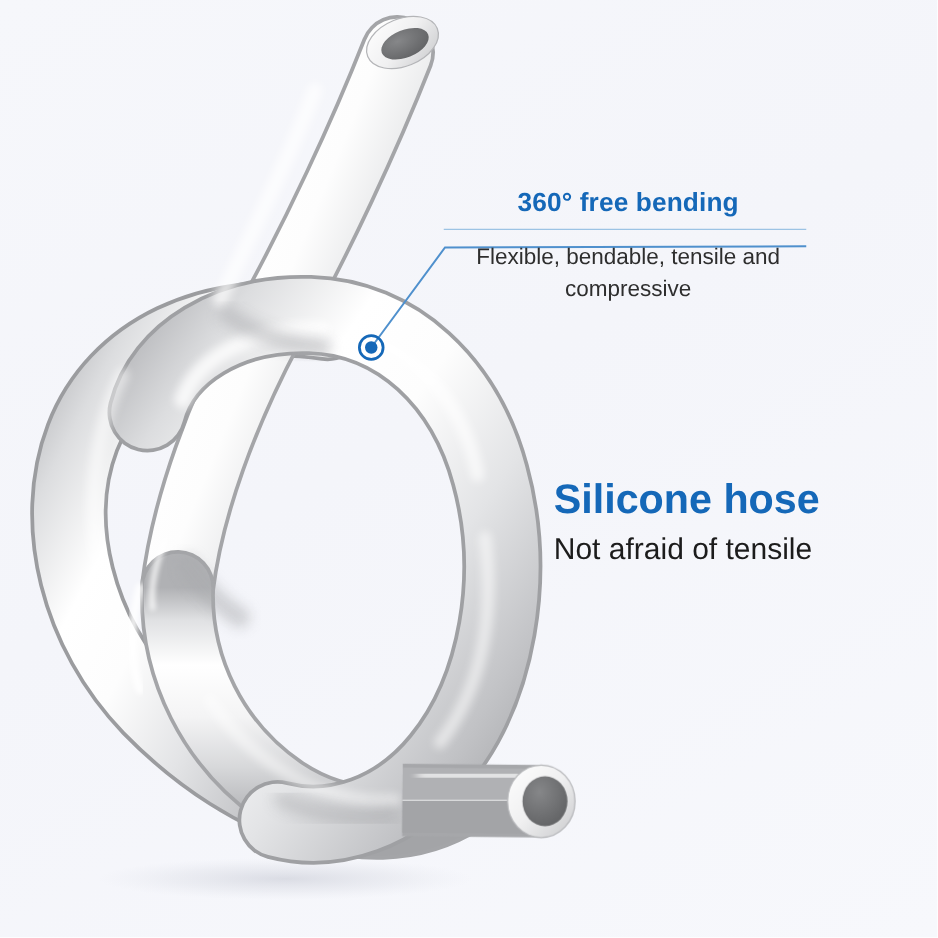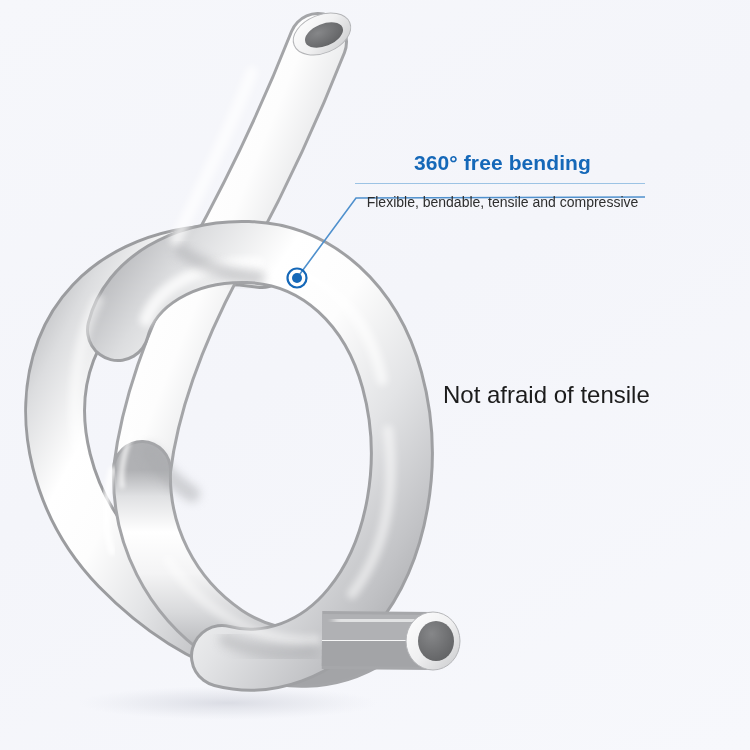--- a/index.html
+++ b/index.html
@@ -47,21 +47,21 @@
     white-space: nowrap;
     text-align: center;
   }
   #callout-rule {
     width: 290px;
     height: 1px;
     background: #9cc3e4;
     margin: 0 0 9px 0;
   }
   #callout-body {
-    font-size: 14px;
+    font-size: 18px;
     color: #2e2e2e;
     line-height: 1.42;
     margin: 0;
     padding: 0 8px;
   }
 
   
   #headline-block {
     position: absolute;
     left: 443px;
@@ -237,16 +237,17 @@
     <circle cx="297" cy="278" r="5" fill="#1568b8"></circle>
   </svg>
 
   <div id="callout-block">
     <div id="callout-title">360° free bending</div>
     <div id="callout-rule"></div>
     <div id="callout-body">Flexible, bendable, tensile and compressive</div>
   </div>
 
   <div id="headline-block">
+    <div id="headline">Silicone hose</div>
     <div id="subheadline">Not afraid of tensile</div>
   </div>
 
 </div>
 
 </body></html>

